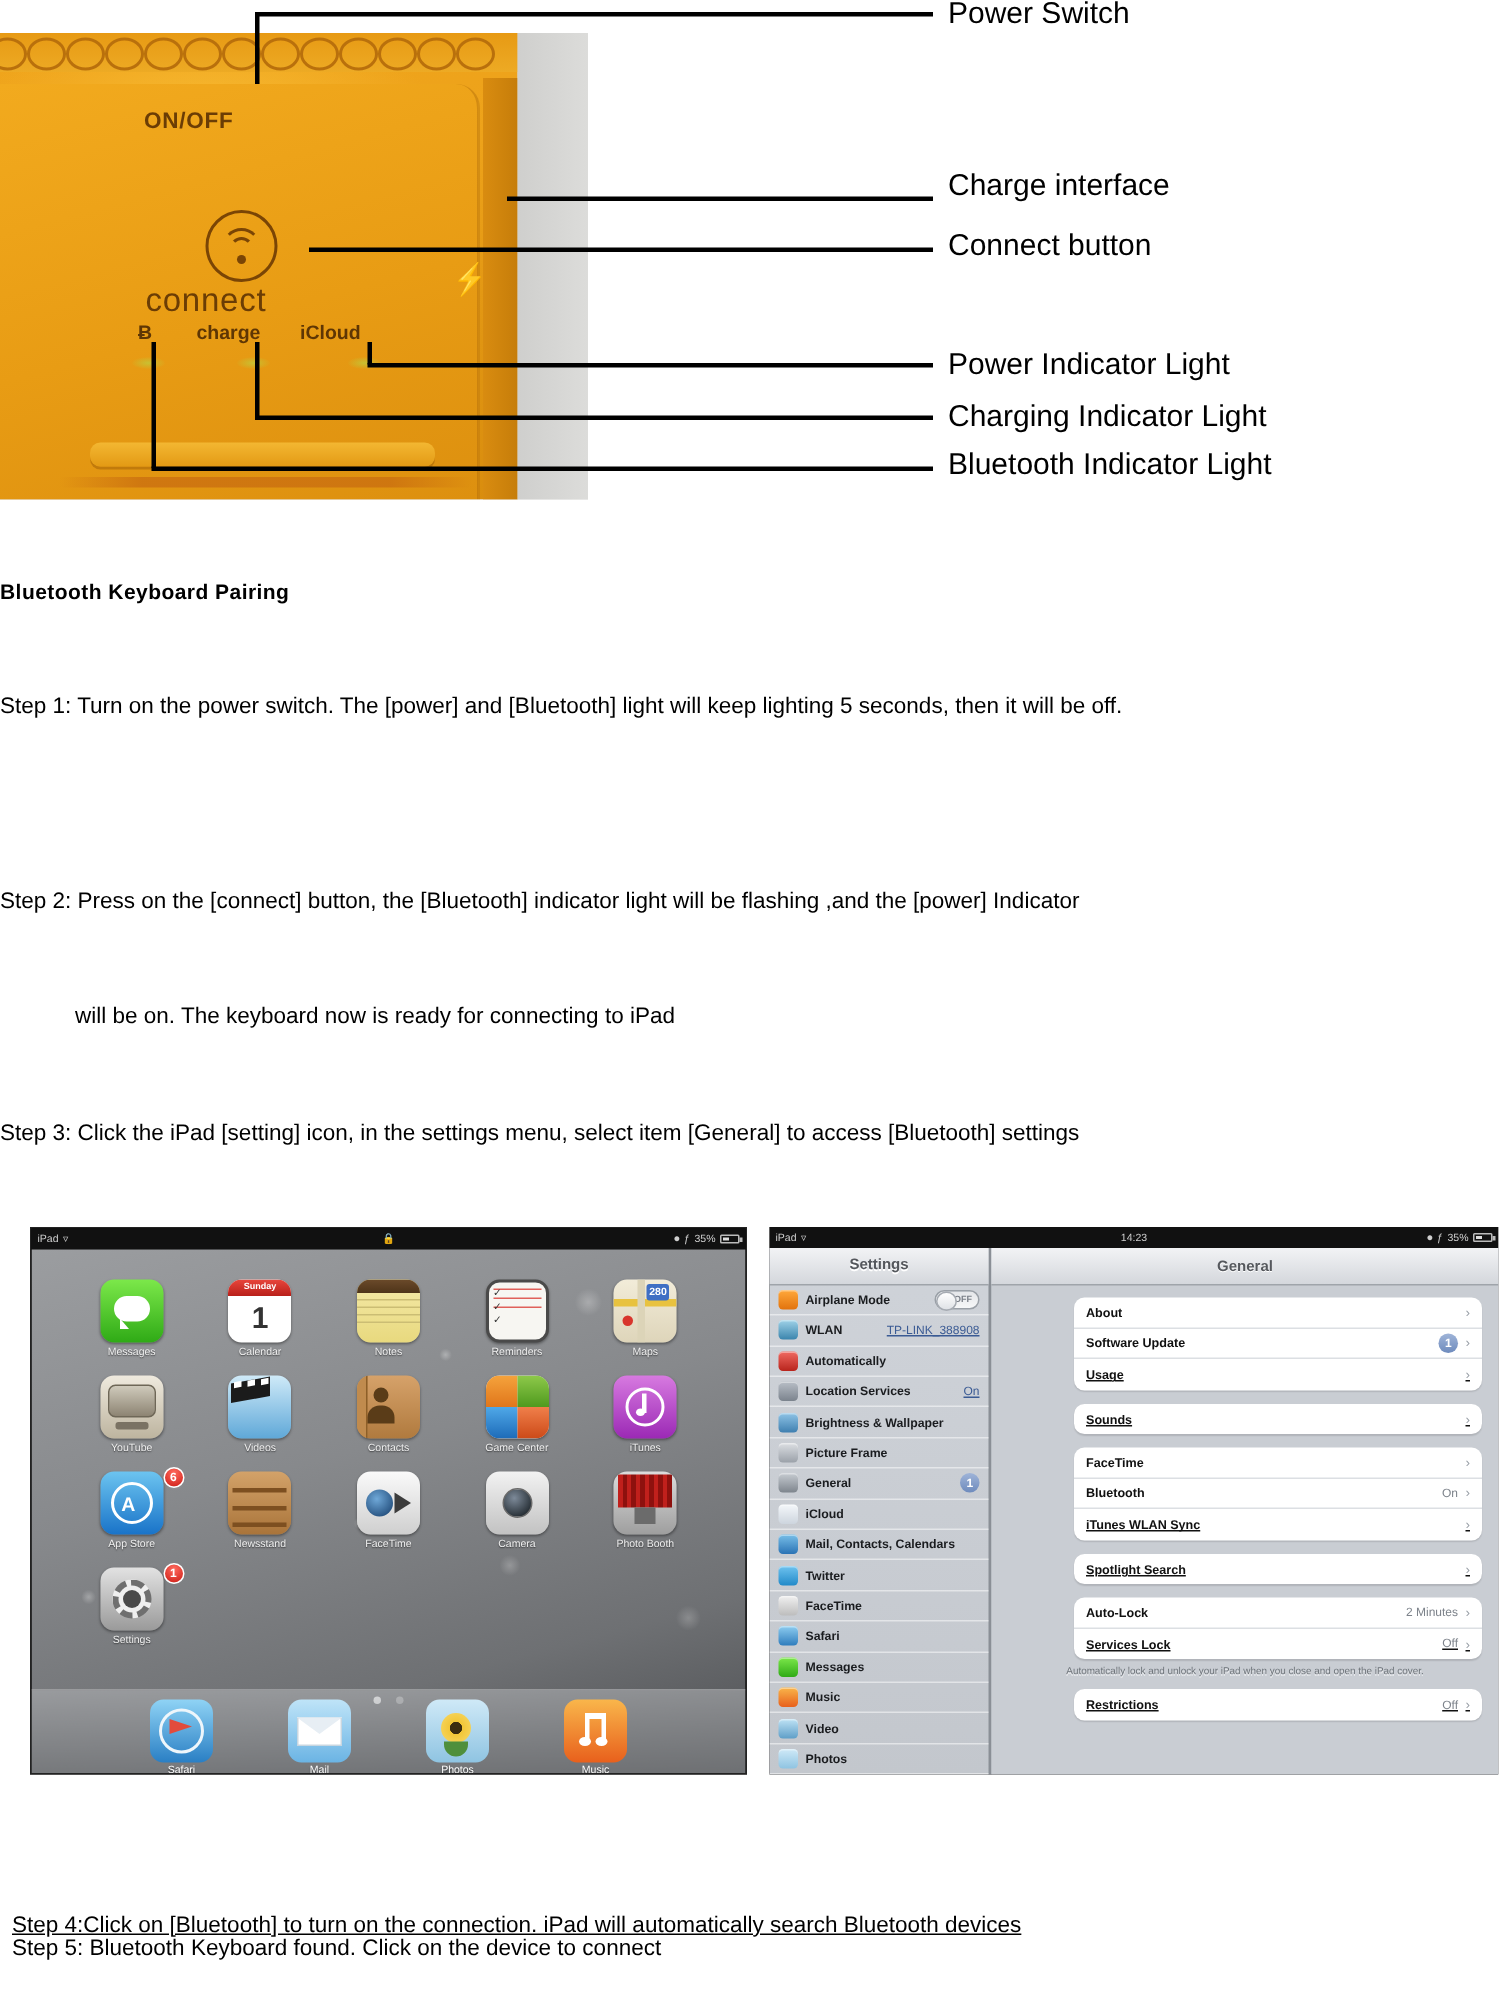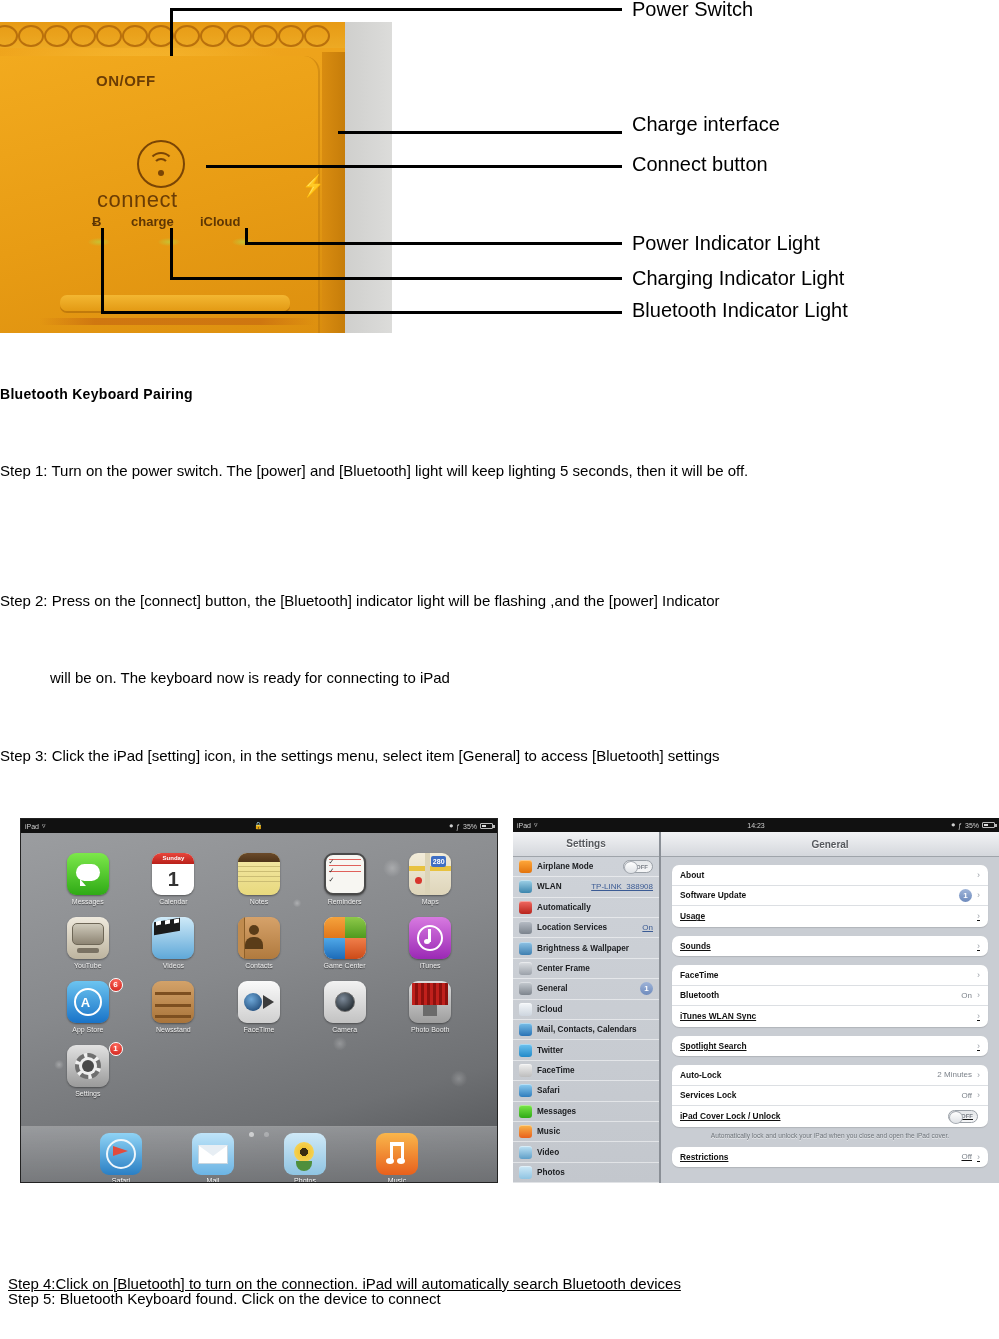--- a/index.html
+++ b/index.html
@@ -378,20 +378,21 @@
     display: flex; flex-direction: column;
     background: #c9cdd3;
   }
   #set-right-scroll { flex: 1; padding: 8px 11px; overflow: hidden; }
   .grp {
     background: #fff;
     border-radius: 7px;
     margin-bottom: 9px;
     overflow: hidden;
     box-shadow: 0 1px 1px rgba(0,0,0,.12);
+    margin-left: 44px;
   }
   .row {
     height: 20.5px;
     display: flex; align-items: center;
     padding: 0 8px;
     border-bottom: 1px solid #dcdfe3;
     font: bold 8.4px "Liberation Sans", sans-serif;
     color: #111;
   }
   .row:last-child { border-bottom: none; text-decoration: underline; }
@@ -743,21 +744,21 @@
           <span class="si" style="background:linear-gradient(180deg,#b9bfc7,#7b838d);"></span>
           <span class="lbl">Location Services</span>
           <span class="val">On</span>
         </div>
         <div class="set-item">
           <span class="si" style="background:linear-gradient(180deg,#8fc4e6,#3f7fb0);"></span>
           <span class="lbl">Brightness &amp; Wallpaper</span>
         </div>
         <div class="set-item">
           <span class="si" style="background:linear-gradient(180deg,#dcdfe3,#9ba1a9);"></span>
-          <span class="lbl">Center Frame</span>
+          <span class="lbl">Picture Frame</span>
         </div>
         <div class="set-item">
           <span class="si" style="background:linear-gradient(180deg,#c7ccd2,#7e858d);"></span>
           <span class="lbl">General</span>
           <span class="blue-badge">1</span>
         </div>
         <div class="set-item">
           <span class="si" style="background:linear-gradient(180deg,#f4f7fa,#cdd5de);"></span>
           <span class="lbl">iCloud</span>
         </div>
@@ -848,24 +849,20 @@
           <div class="grp">
             <div class="row">
               <span class="rl">Auto-Lock</span>
               <span class="rv">2 Minutes</span>
               <span class="chev">›</span>
             </div>
             <div class="row">
               <span class="rl">Services Lock</span>
               <span class="rv">Off</span>
               <span class="chev">›</span>
-            </div>
-            <div class="row">
-              <span class="rl">iPad Cover Lock / Unlock</span>
-              <span class="toggle">OFF</span>
             </div>
           </div>
           <div class="grp-note">Automatically lock and unlock your iPad when you close and open the iPad cover.</div>
 
           <div class="grp">
             <div class="row">
               <span class="rl">Restrictions</span>
               <span class="rv">Off</span>
               <span class="chev">›</span>
             </div>

